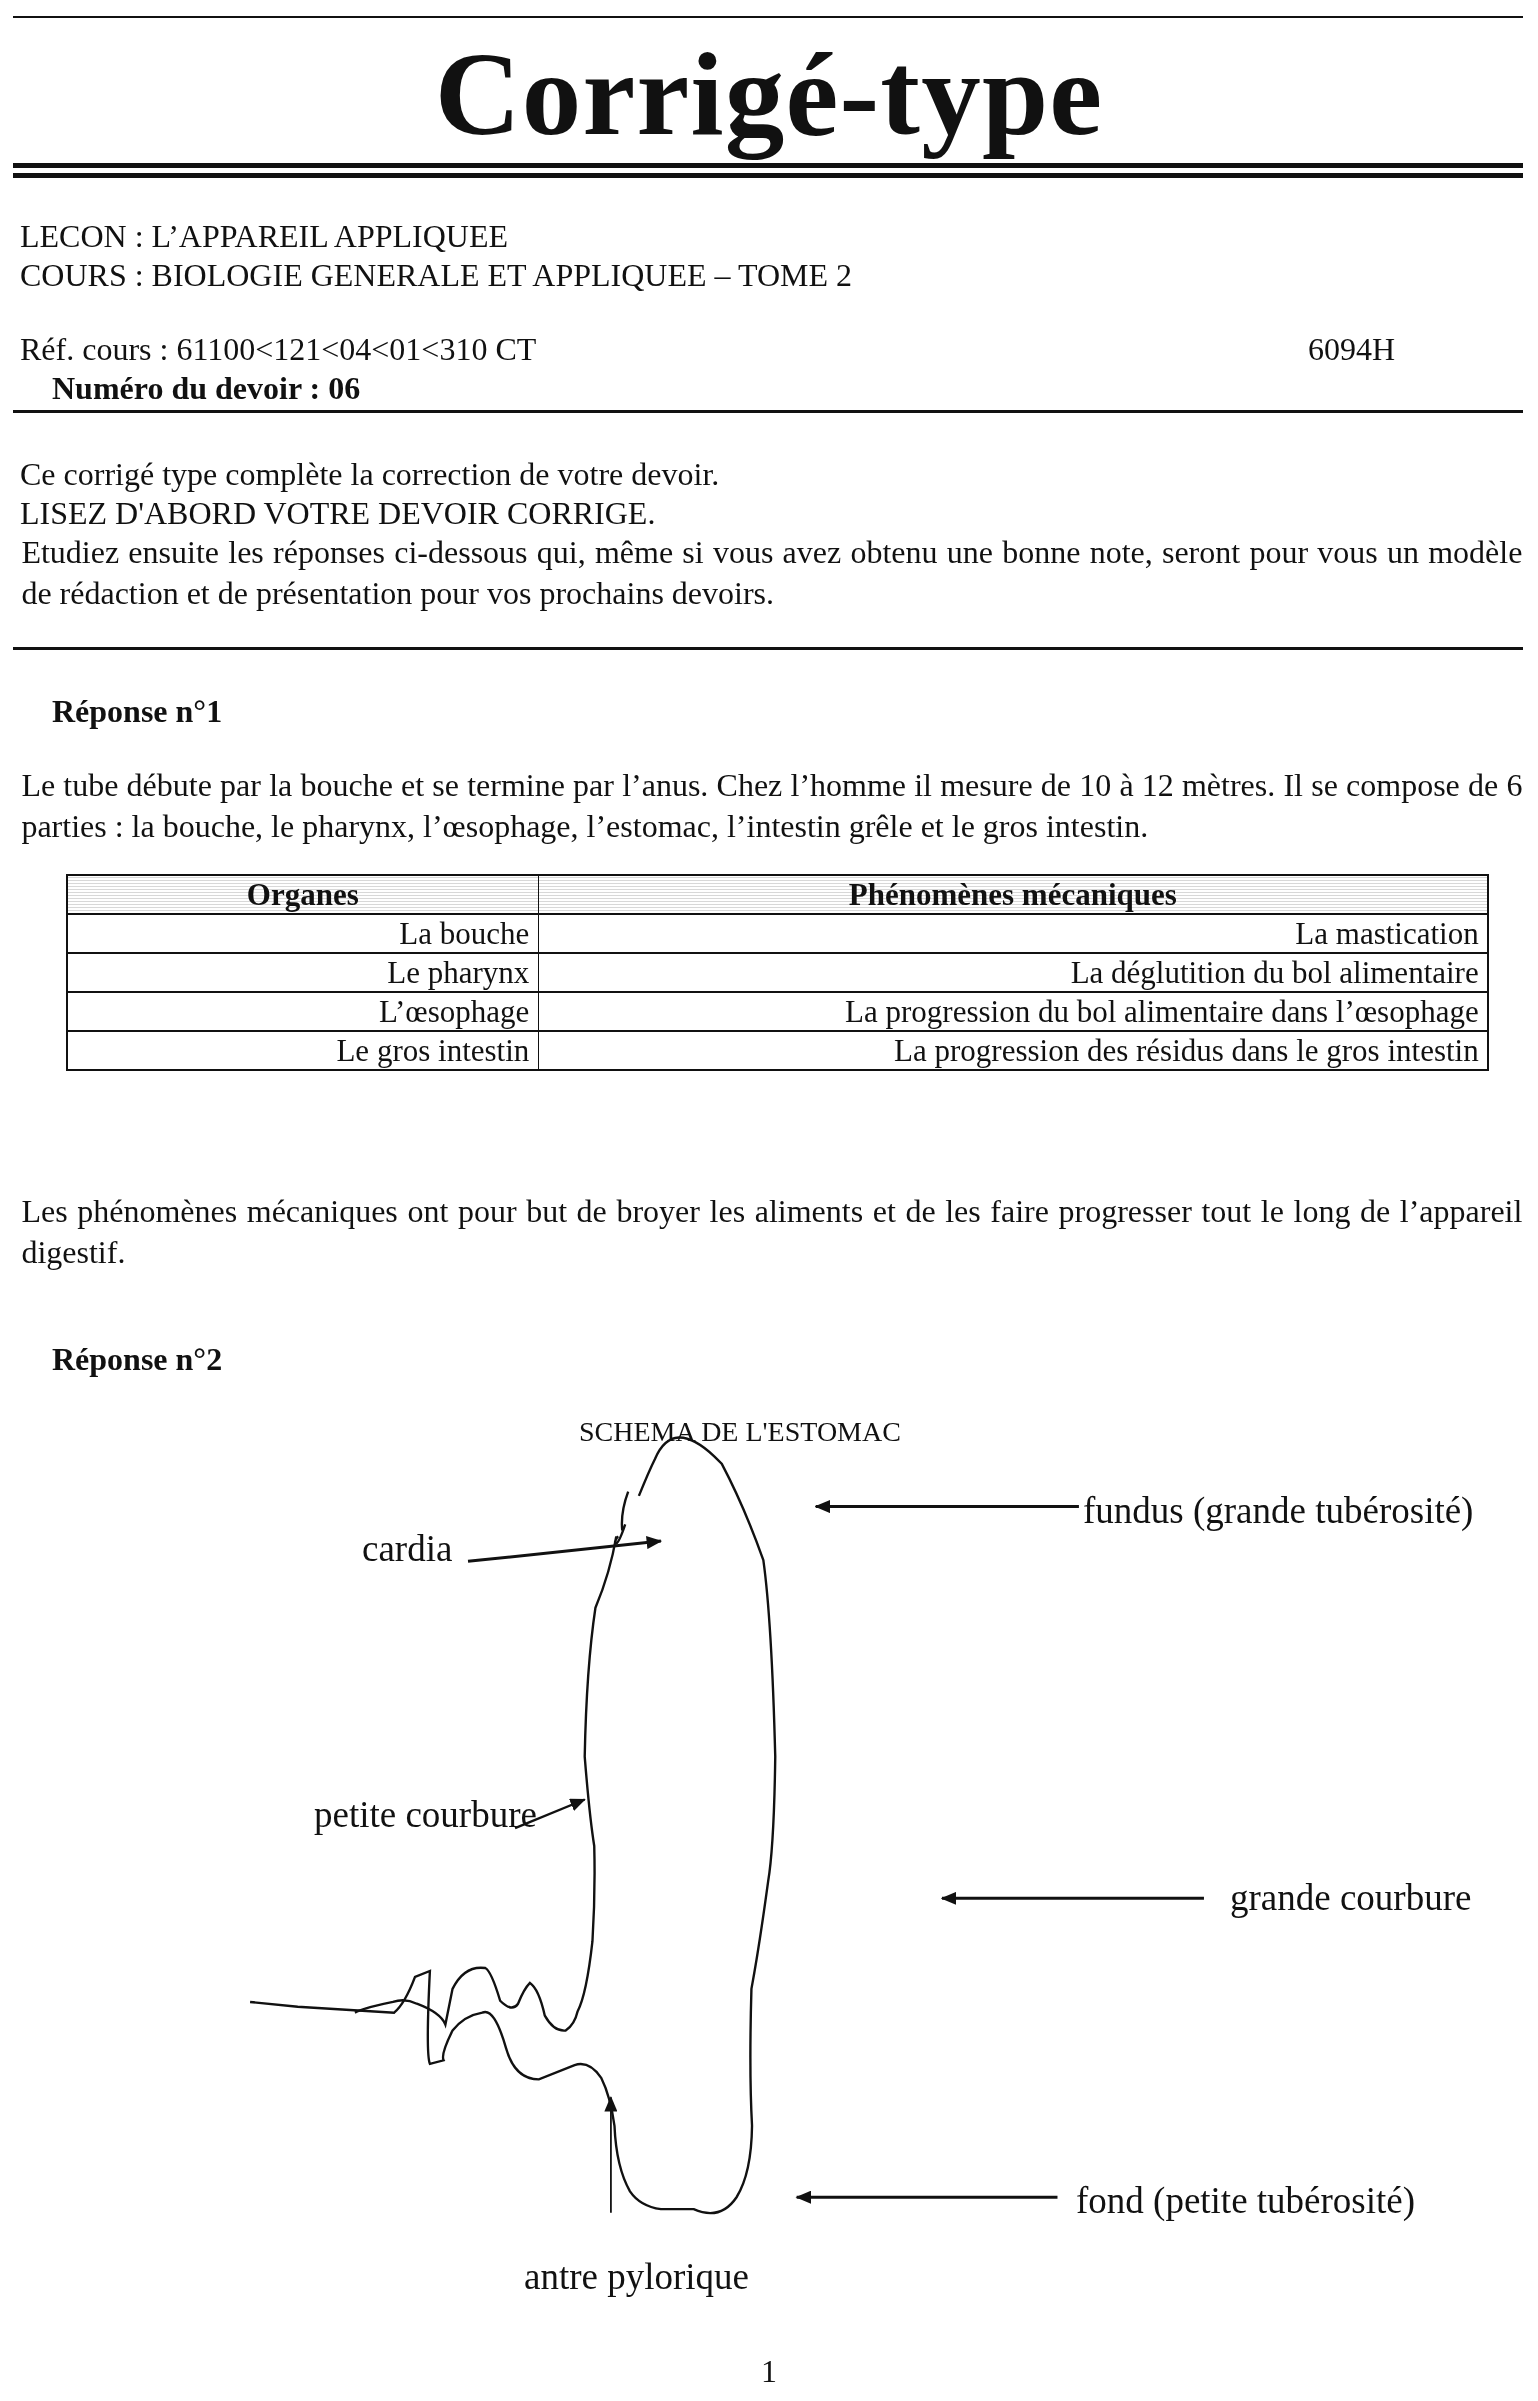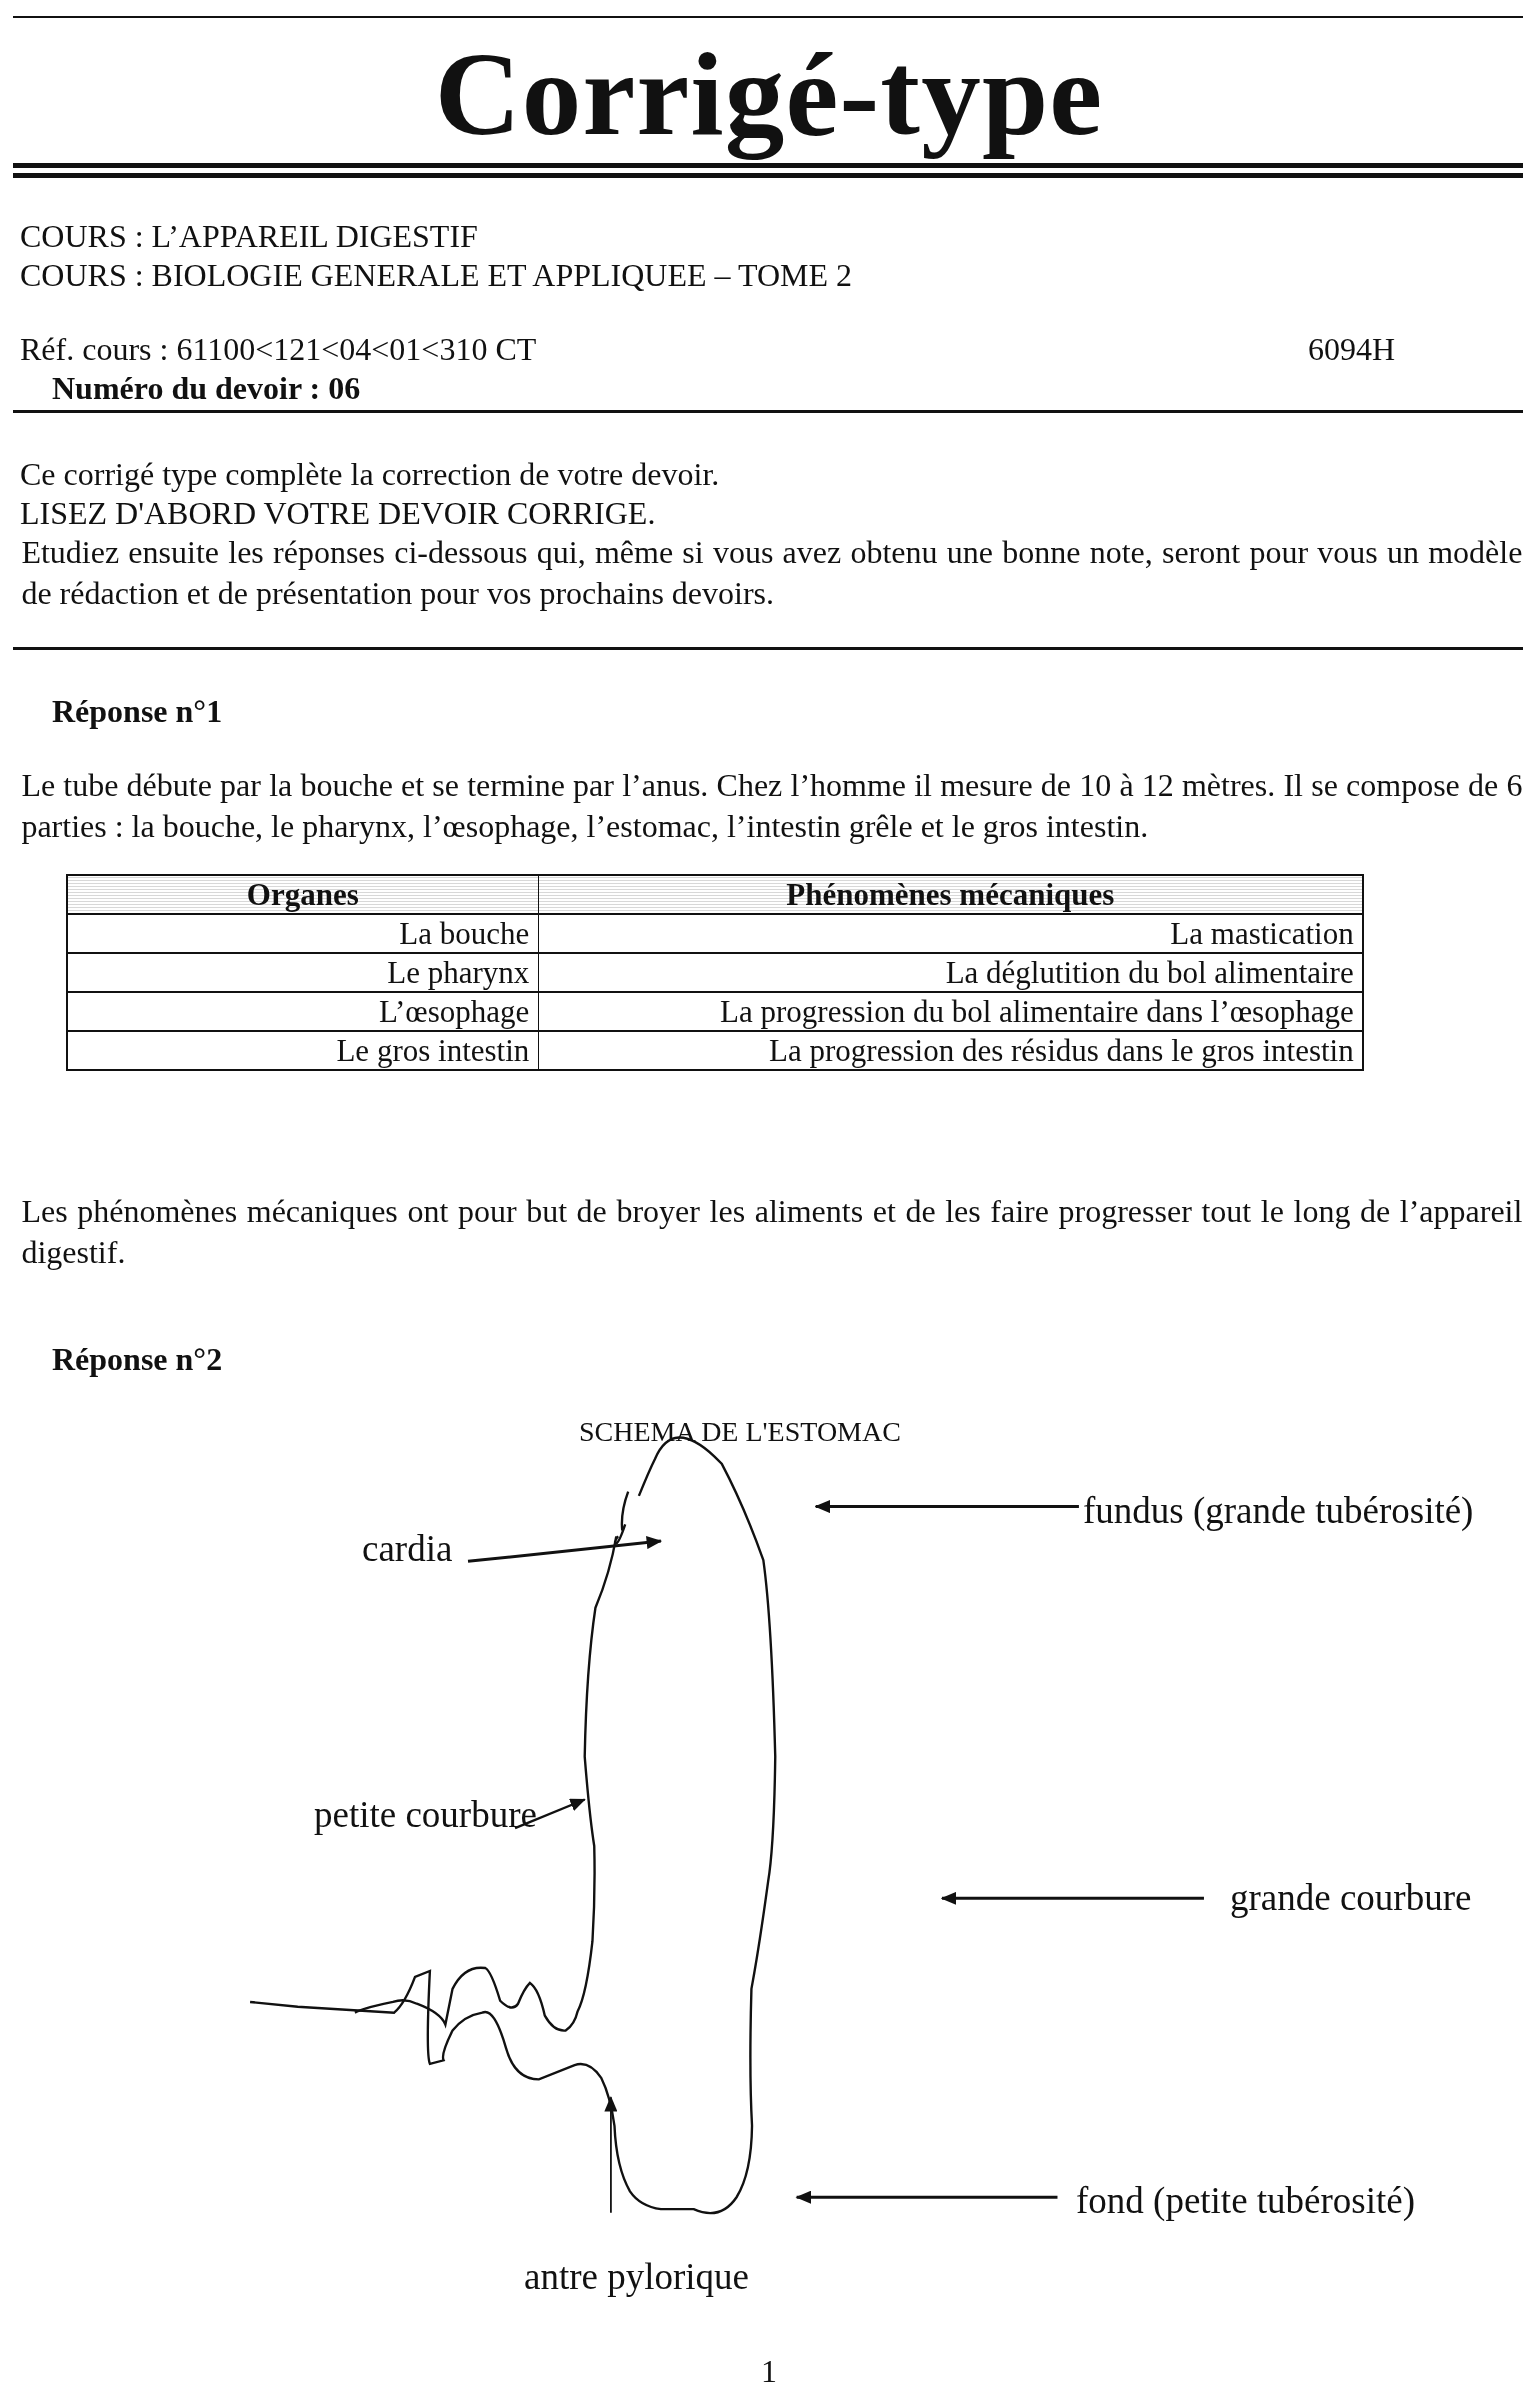--- a/index.html
+++ b/index.html
@@ -9,21 +9,21 @@
   }
   .rule { position: absolute; left: 13px; width: 1510px; background: #111; }
   .title {
     position: absolute; left: 0; width: 1538px; top: 35px; text-align: center;
     font-size: 119px; font-weight: bold; line-height: 119px; letter-spacing: 1.2px;
   }
   .txt { position: absolute; font-size: 32px; line-height: 39px; white-space: nowrap; }
   .bold { font-weight: bold; margin-left: 32px; }
   .para { position: absolute; left: 21.4px; width: 1501px; font-size: 32px; line-height: 41px; text-align: justify; }
   table.organs {
-    position: absolute; left: 66px; top: 874px; width: 1298px;
+    position: absolute; left: 66px; top: 874px; width: 1423px;
     border-collapse: collapse; font-size: 31px;
   }
   table.organs td, table.organs th {
     border: 2.4px solid #111; height: 37px; padding: 0 8.3px; text-align: right; white-space: nowrap;
   }
   table.organs th {
     font-weight: bold; text-align: center;
     background: repeating-linear-gradient(0deg, #fff 0 2.4px, #d8d8d8 2.4px 3px);
   }
   table.organs td.c1, table.organs th.c1 { width: 453px; border-right-width: 1.2px; }
@@ -34,21 +34,21 @@
   .pagenum { position: absolute; left: 761px; top: 2353px; font-size: 32px; }
 </style>
 </head>
 <body>
 
 <div class="rule" style="top:15.5px;height:2.4px;"></div>
 <div class="title">Corrigé-type</div>
 <div class="rule" style="top:163px;height:4.8px;"></div>
 <div class="rule" style="top:173px;height:4.8px;"></div>
 
-<div class="txt" style="left:20px;top:217px;">COURS : L’APPAREIL DIGESTIF</div>
+<div class="txt" style="left:20px;top:217px;">LECON : L’APPAREIL APPLIQUEE</div>
 <div class="txt" style="left:20px;top:256px;">COURS : BIOLOGIE GENERALE ET APPLIQUEE – TOME 2</div>
 <div class="txt" style="left:20px;top:330px;">Réf. cours : 61100&lt;121&lt;04&lt;01&lt;310 CT</div>
 <div class="txt" style="left:1308px;top:330px;">6094H</div>
 <div class="txt bold" style="left:20px;top:369px;">Numéro du devoir : 06</div>
 <div class="rule" style="top:410px;height:3px;"></div>
 
 <div class="txt" style="left:20px;top:455px;">Ce corrigé type complète la correction de votre devoir.</div>
 <div class="txt" style="left:20px;top:494px;">LISEZ D'ABORD VOTRE DEVOIR CORRIGE.</div>
 <div class="para" style="top:532px;">Etudiez ensuite les réponses ci-dessous qui, même si vous avez obtenu une bonne note, seront pour vous un modèle de rédaction et de présentation pour vos prochains devoirs.</div>
 <div class="rule" style="top:647px;height:3px;"></div>

